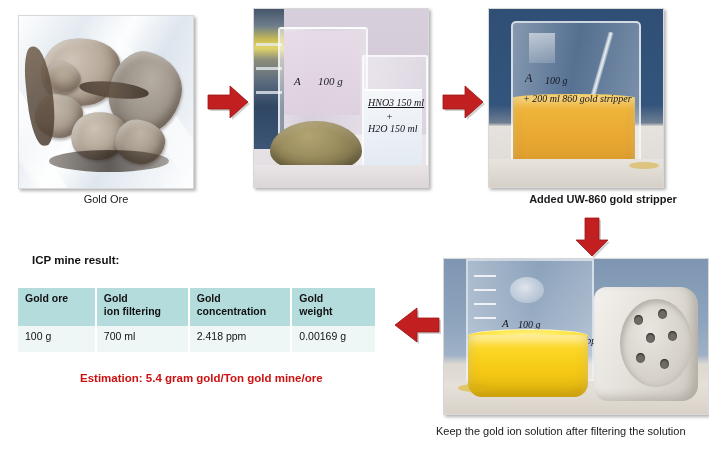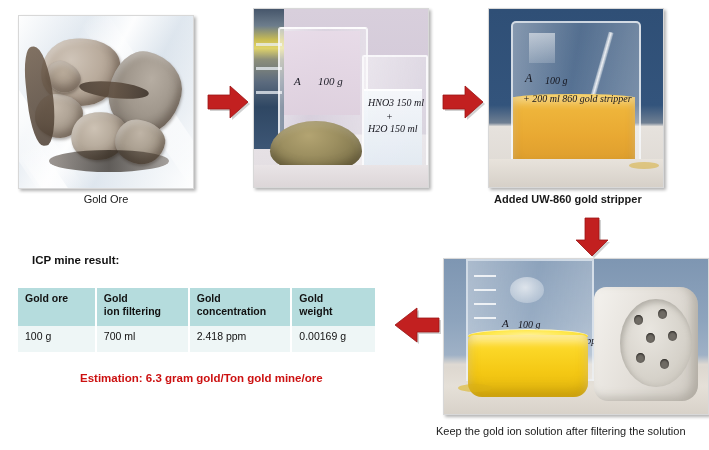--- a/index.html
+++ b/index.html
@@ -198,21 +198,21 @@
   
   .caption {
     position: absolute;
     font-size: 11px;
     line-height: 14px;
     color: #1a1a1a;
   }
   .caption.bold { font-weight: bold; }
   #cap-ore     { left: 18px;  top: 192px; width: 176px; text-align: center; }
   #cap-grind   { left: 253px; top: 192px; width: 238px; text-align: left; }
-  #cap-strip   { left: 494px; top: 192px; width: 196px; }
+  #cap-strip   { left: 505px; top: 192px; width: 196px; text-align: center; }
   #cap-filter  { left: 436px; top: 424px; width: 273px; text-align: left; }
 
   
   .arrow { position: absolute; }
   .arrow svg { display: block; }
   #arrow-1 { left: 206px; top: 84px; }
   #arrow-2 { left: 441px; top: 84px; }
   #arrow-3 { left: 574px; top: 216px; }
   #arrow-4 { left: 393px; top: 306px; }
 
@@ -305,21 +305,21 @@
 
     <div class="layer beaker-tall"></div>
     <div class="layer label-card"></div>
     <div class="layer hand-a" style="left:40px; top:66px;">A</div>
     <div class="layer hand-a" style="left:64px; top:66px;">100 g</div>
     <div class="layer powder-2"></div>
     <div class="layer" style="left:24px; top:158px; width:74px; height:8px; background:rgba(190,150,40,0.45); border-radius:50%;"></div>
 
     <div class="layer beaker-small"></div>
     <div class="layer liquid-clear"></div>
-    <div class="layer hand-mark" style="left:114px; top:88px;">HNO3 150 ml</div>
+    <div class="layer hand-mark" style="left:114px; top:88px;text-decoration:underline;">HNO3 150 ml</div>
     <div class="layer hand-mark" style="left:132px; top:102px;">+</div>
     <div class="layer hand-mark" style="left:114px; top:114px;">H2O 150 ml</div>
     <div class="layer" style="left:0; right:0; bottom:0; height:22px; background:linear-gradient(180deg,#e9e4e6,#dcd6d8);"></div>
   </div>
 
   <div class="arrow" id="arrow-2">
     <svg width="44" height="36" viewBox="0 0 44 36">
       <g transform="translate(2,2)">
         <polygon points="0,9 22,9 22,0 40,16 22,32 22,23 0,23" fill="rgba(0,0,0,0.18)" transform="translate(2,2)"></polygon>
         <polygon points="0,9 22,9 22,0 40,16 22,32 22,23 0,23" fill="#c22020"></polygon>
@@ -413,15 +413,15 @@
     <tbody>
       <tr>
         <td>100 g</td>
         <td>700 ml</td>
         <td>2.418 ppm</td>
         <td>0.00169 g</td>
       </tr>
     </tbody>
   </table>
 
-  <div id="estimation">Estimation:  6.3 gram gold/Ton  gold  mine/ore</div>
+  <div id="estimation">Estimation:  5.4 gram gold/Ton  gold  mine/ore</div>
 
 </div>
 
 </body></html>

